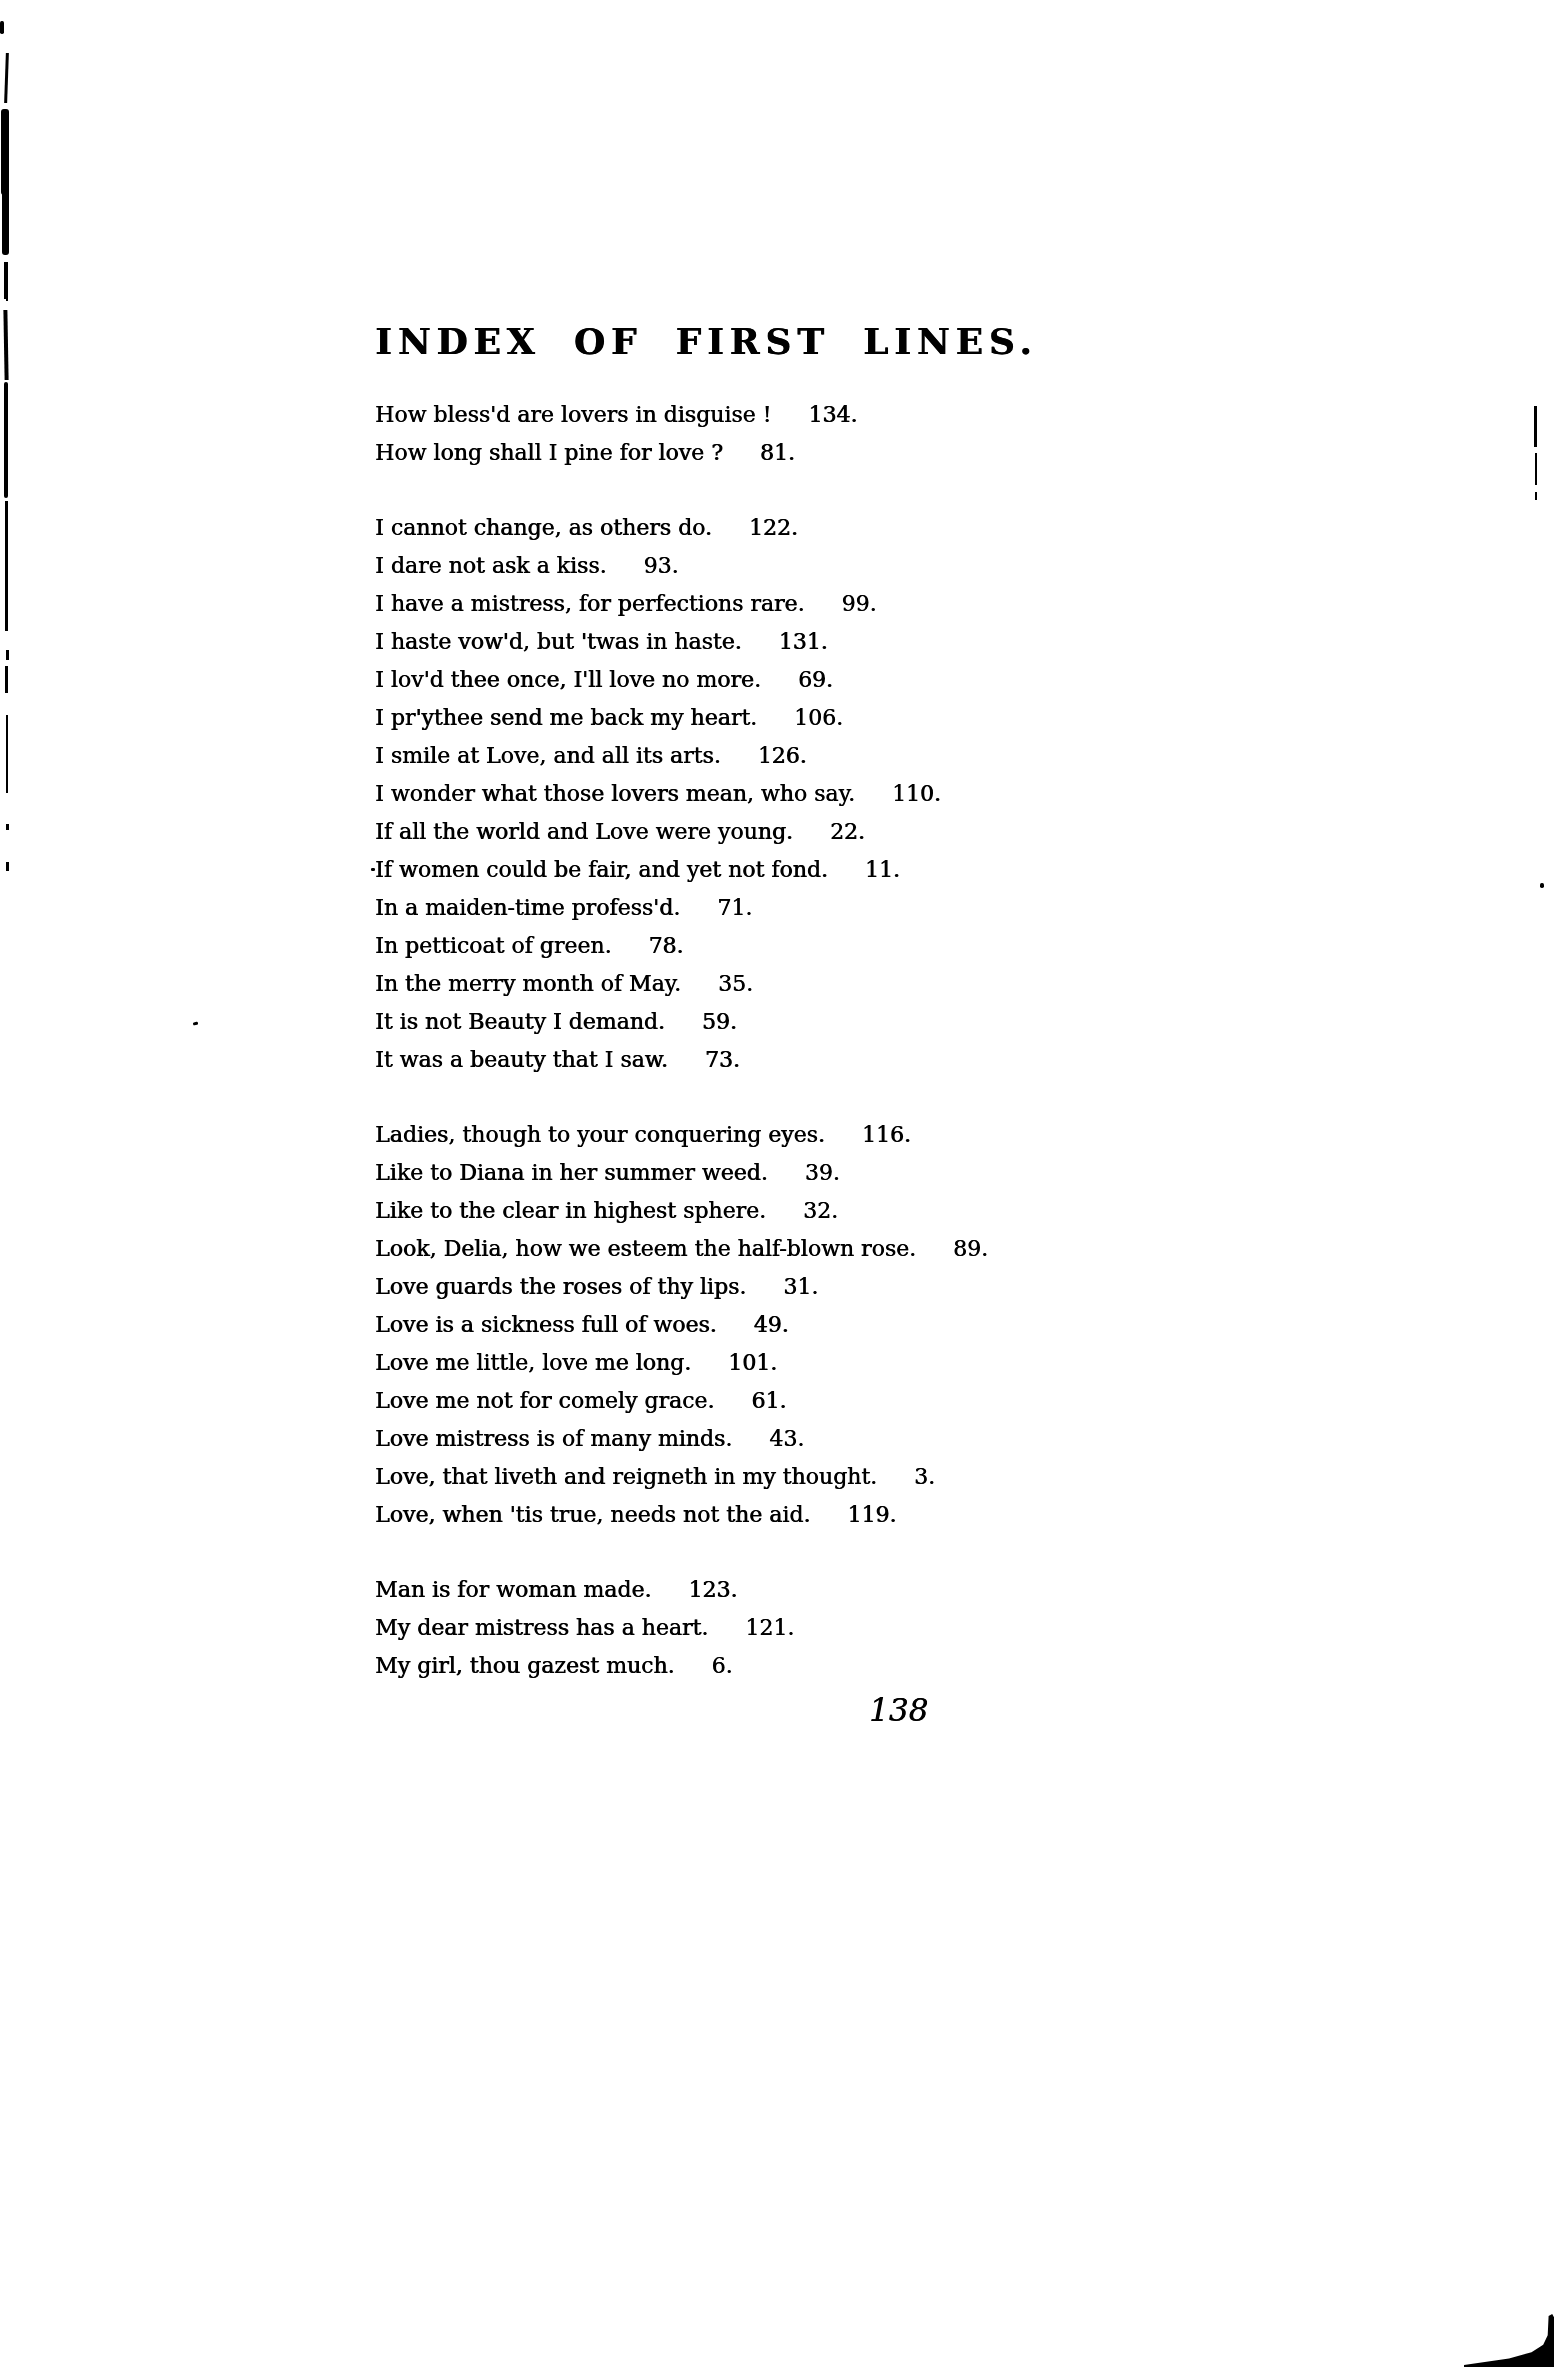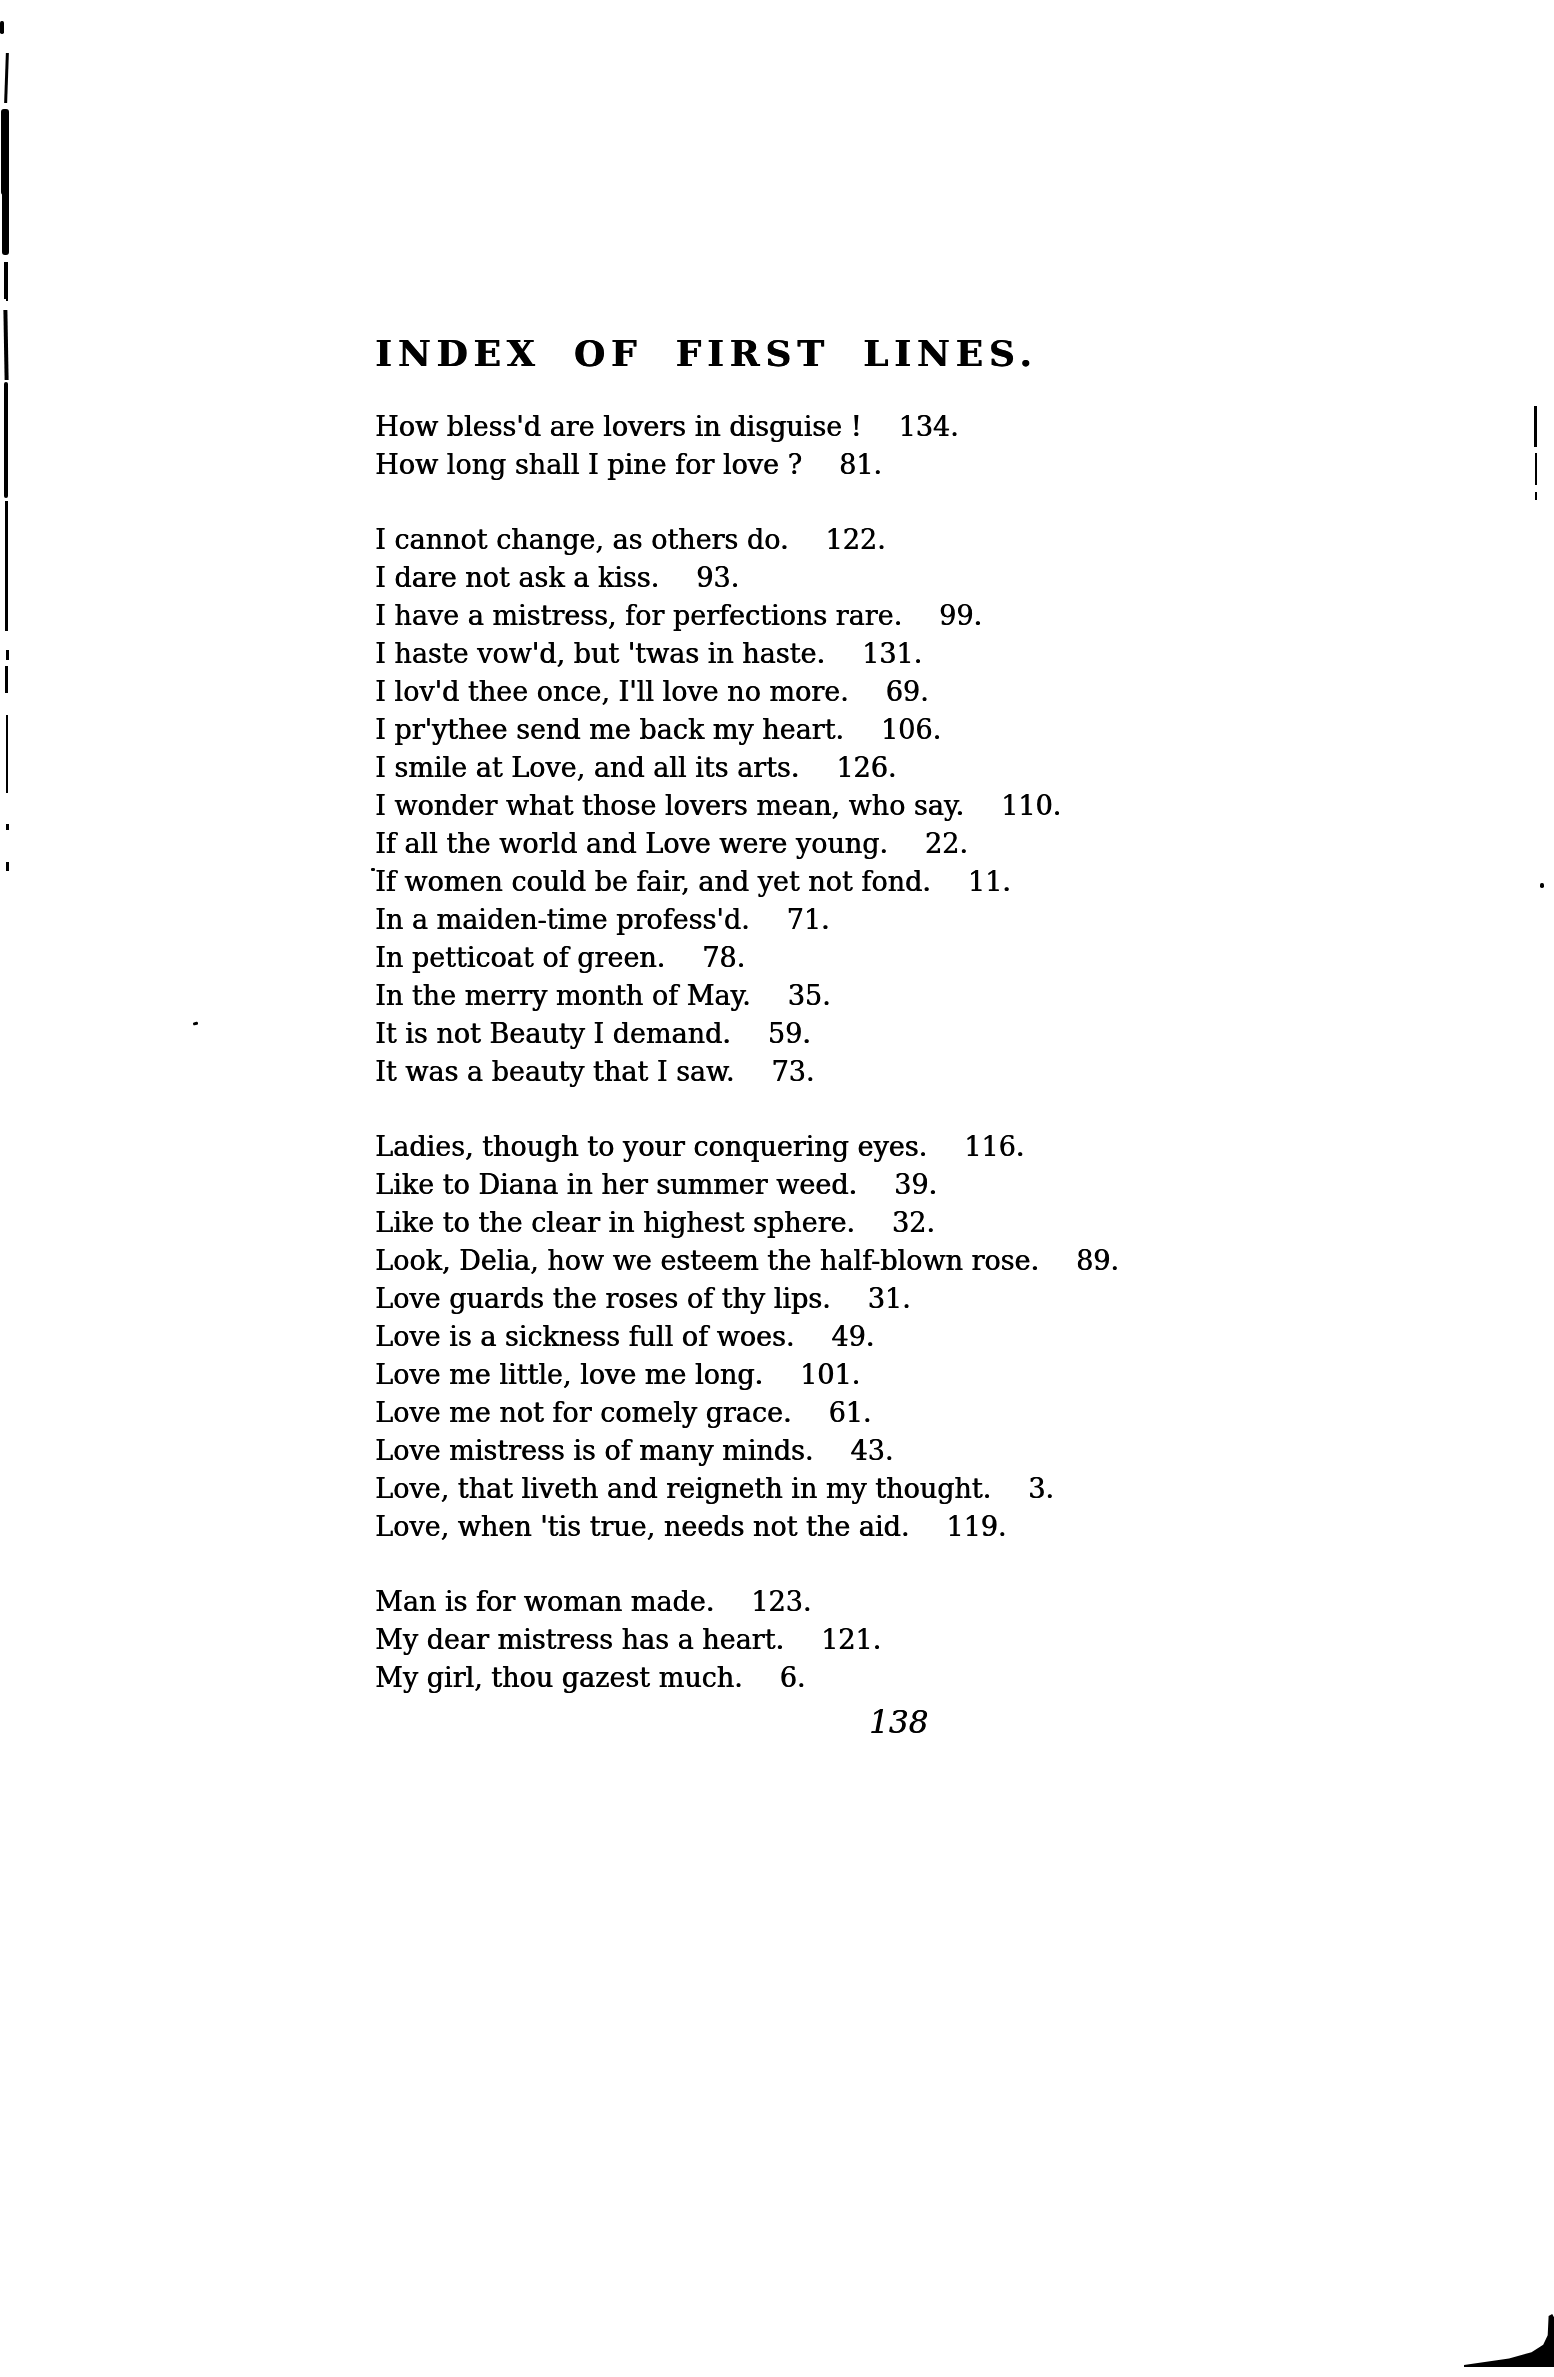--- a/index.html
+++ b/index.html
@@ -2,30 +2,30 @@
 <html style="font-size:9.3px"><head>
 <meta charset="utf-8">
 <style>
   html,body{margin:0;padding:0;}
   body{
     width:1554px;height:2377px;
     background:#ffffff;color:#000000;
     position:relative;overflow:hidden;
     font-family:"DejaVu Serif","Liberation Serif",serif;
   }
-  .content{position:absolute;left:375px;top:330px;}
+  .content{position:absolute;left:375px;top:318px;}
   .title{
     margin:0;font-size:36px;font-weight:700;
     letter-spacing:5.8px;word-spacing:15px;line-height:46px;
     text-shadow:0.6px 0 0 currentColor;
   }
   .groups{margin-top:32px;}
   .group + .group{margin-top:37px;}
   .entry{
-    margin:0;font-size:27px;line-height:38px;white-space:nowrap;
+    margin:0;font-size:22px;line-height:38px;white-space:nowrap;
     text-shadow:0.6px 0 0 currentColor;
   }
   .entry .n{margin-left:37px;}
   .folio{
     margin-top:5.8px;margin-left:494px;
     font-size:31px;line-height:38px;
     text-shadow:0.6px 0 0 currentColor;
     font-style:italic;
   }
   

